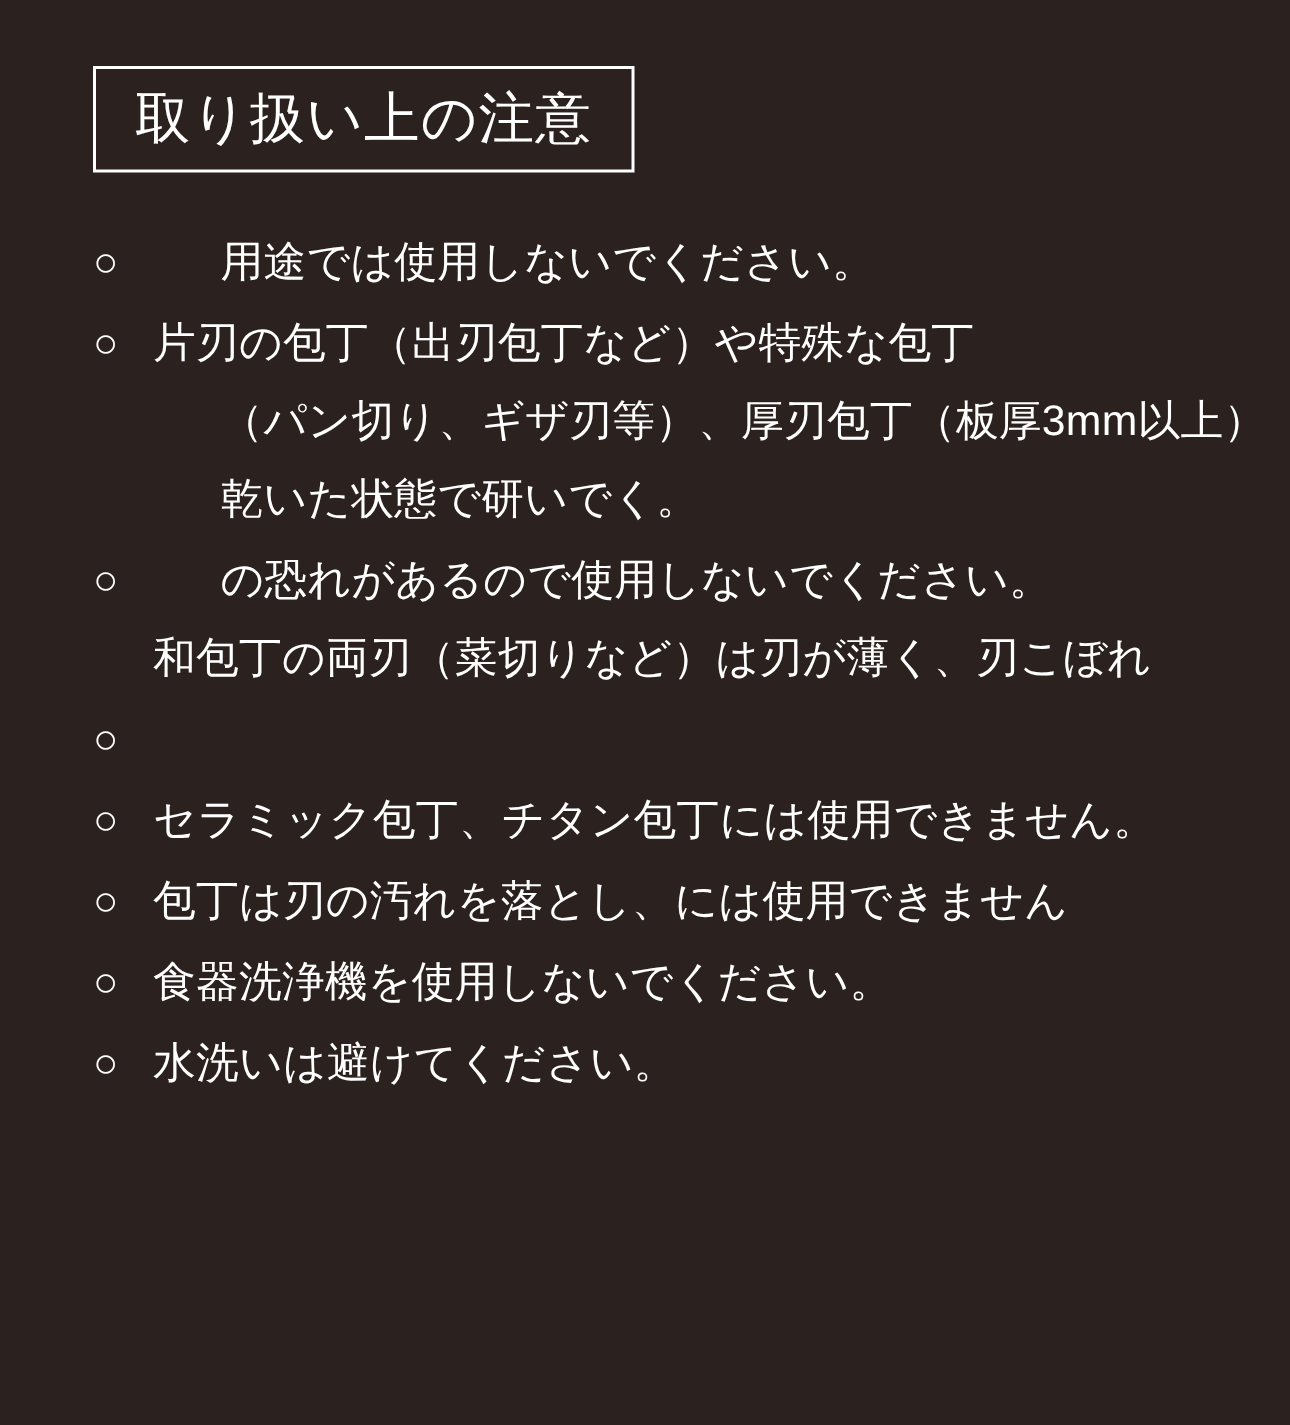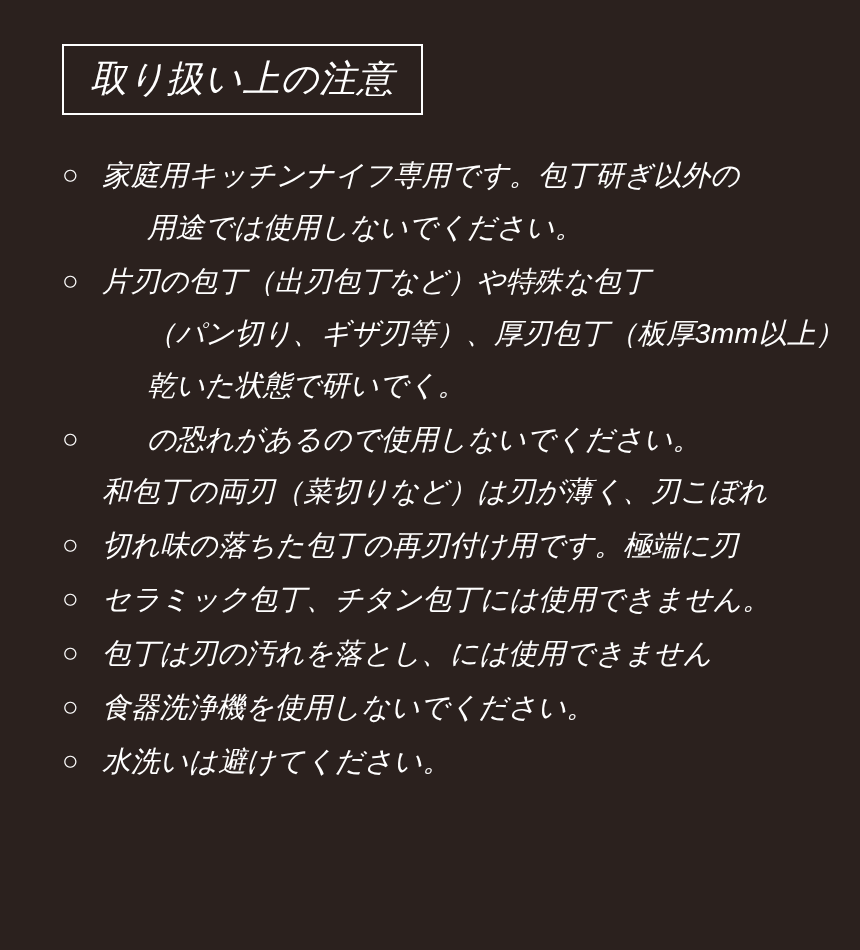--- a/index.html
+++ b/index.html
@@ -13,21 +13,20 @@
     font-family: "Liberation Sans", "DejaVu Sans", sans-serif;
     color: #ffffff;
     overflow: hidden;
   }
   .page {
     position: relative;
     width: 860px;
     height: 950px;
     box-sizing: border-box;
     padding: 44px 40px 0 58px;
-    font-style: italic;
   }
   .title-box {
     display: inline-block;
     border: 2px solid #ffffff;
     padding: 14px 26px 16px 26px;
     margin-left: 4px;
   }
   .title-text {
     font-size: 37px;
     line-height: 1.0;
@@ -72,21 +71,20 @@
 
   <div class="title-box">
     <div class="title-text">取り扱い上の注意</div>
   </div>
 
   <div class="notes">
 
     <div class="note">
       <div class="bullet">○</div>
       <div class="note-body">
-        <div class="line">家庭用キッチンナイフ専用です。包丁研ぎ以外の</div>
         <div class="line indent">用途では使用しないでください。</div>
       </div>
     </div>
 
     <div class="note">
       <div class="bullet">○</div>
       <div class="note-body">
         <div class="line">片刃の包丁（出刃包丁など）や特殊な包丁</div>
         <div class="line indent">（パン切り、ギザ刃等）、厚刃包丁（板厚3mm以上）</div>
         <div class="line indent">乾いた状態で研いでく。</div>
@@ -97,21 +95,20 @@
       <div class="bullet">○</div>
       <div class="note-body">
         <div class="line indent">の恐れがあるので使用しないでください。</div>
         <div class="line">和包丁の両刃（菜切りなど）は刃が薄く、刃こぼれ</div>
       </div>
     </div>
 
     <div class="note">
       <div class="bullet">○</div>
       <div class="note-body">
-        <div class="line">切れ味の落ちた包丁の再刃付け用です。極端に刃</div>
       </div>
     </div>
 
     <div class="note">
       <div class="bullet">○</div>
       <div class="note-body">
         <div class="line">セラミック包丁、チタン包丁には使用できません。</div>
       </div>
     </div>
 

